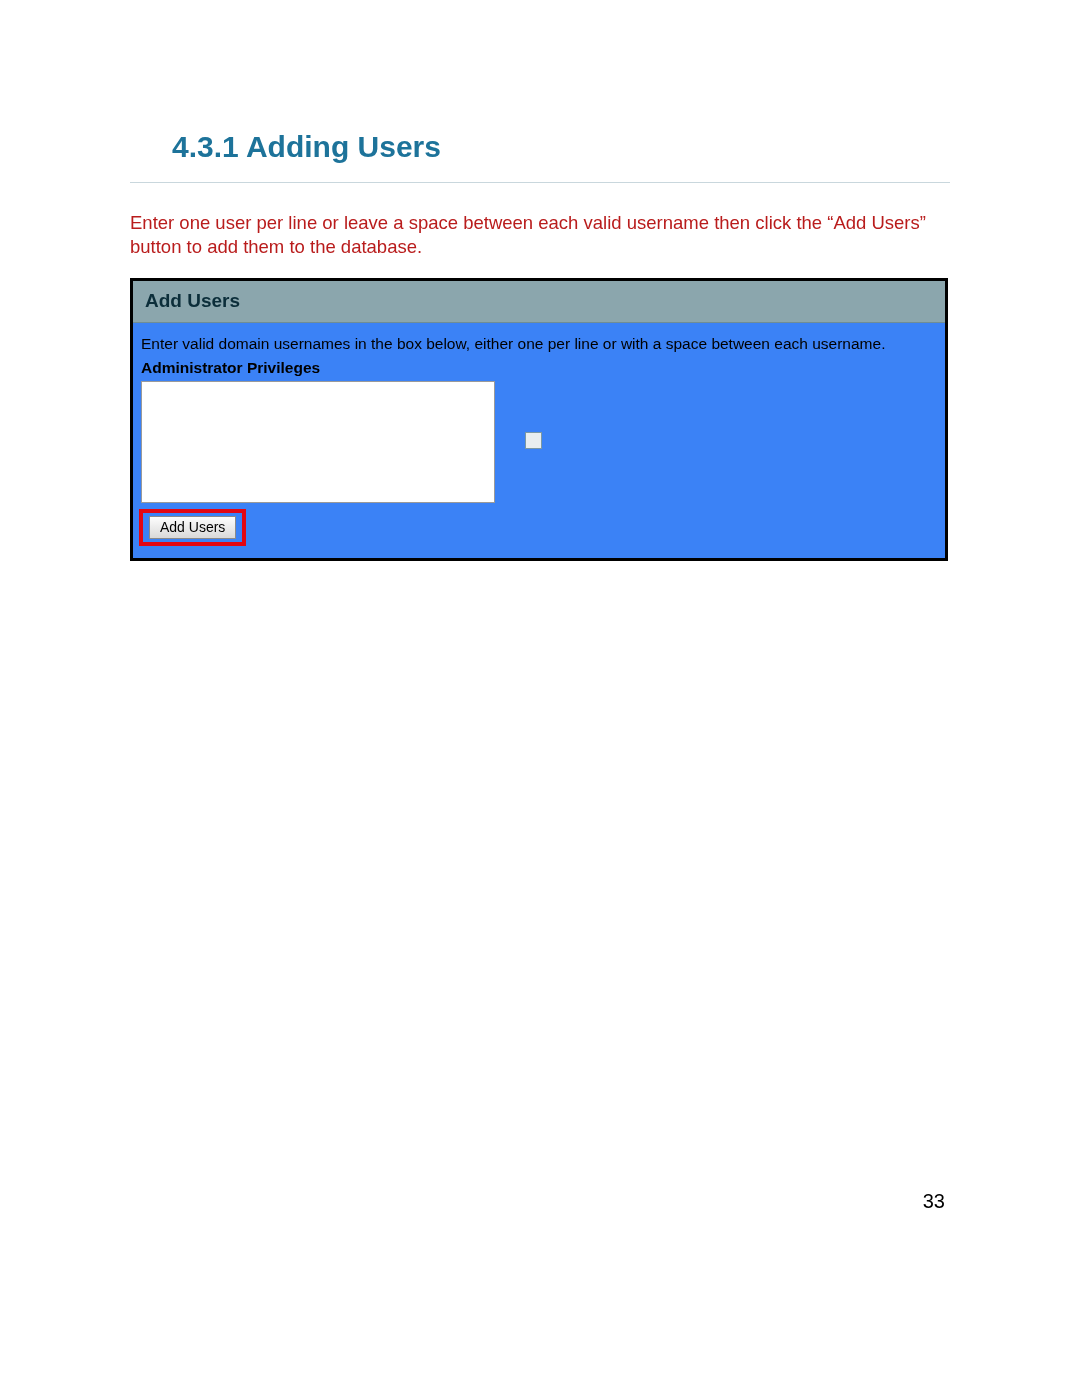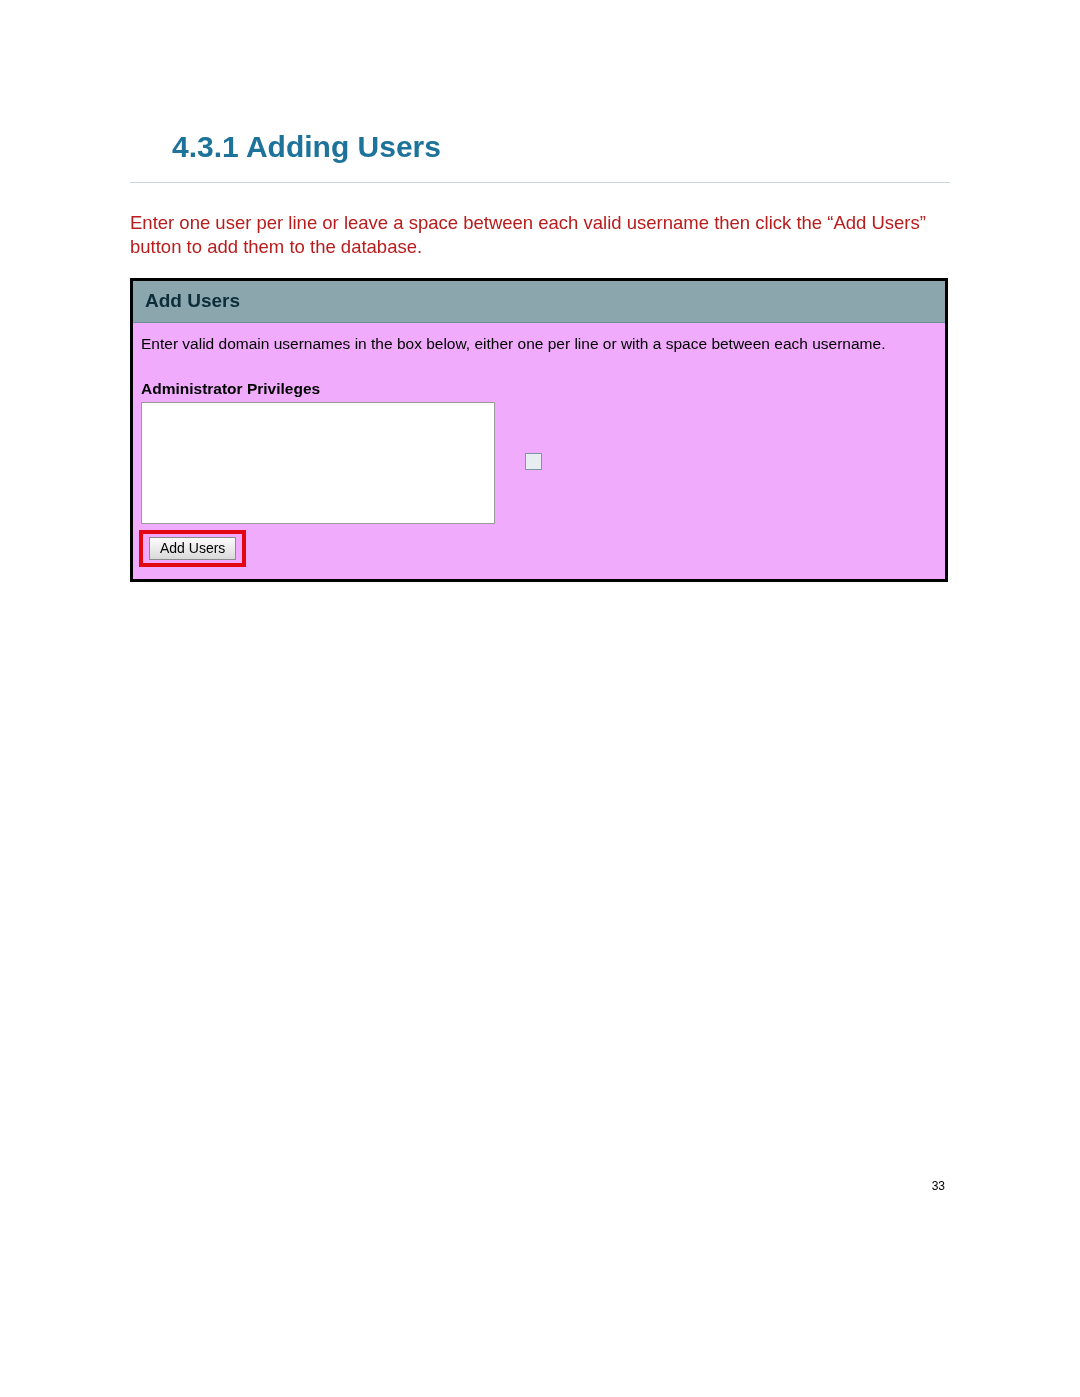--- a/index.html
+++ b/index.html
@@ -28,21 +28,21 @@
     margin: 0 0 28px 0;
   }
   .para {
     font-size: 18.5px;
     line-height: 1.28;
     color: #b91c1c;
     margin: 0 0 20px 0;
   }
   .screenshot-frame {
     border: 3px solid #000;
-    background: #f0abfc;
+    background: #3b82f6;
     width: 818px;
   }
   .panel-title-bar {
     background: #8ba6ad;
     color: #0c2e3a;
     font-weight: bold;
     font-size: 19px;
     padding: 9px 12px 10px 12px;
     border-bottom: 1px solid #6f8d95;
   }
@@ -55,21 +55,21 @@
     color: #000;
     margin: 4px 0 6px 0;
   }
   .col-headers {
     display: flex;
     font-weight: bold;
     font-size: 15.5px;
     margin-bottom: 4px;
   }
   .col-headers .lh { width: 380px; }
-  .col-headers .rh { flex: 1; margin-top: 21px; }
+  .col-headers .rh { flex: 1; }
   .form-row {
     display: flex;
     align-items: center;
   }
   .users-textarea {
     width: 354px;
     height: 122px;
     border: 1px solid #9a9a9a;
     background: #fff;
     resize: none;
@@ -98,23 +98,23 @@
     font-size: 14px;
     font-family: Arial, Helvetica, sans-serif;
     color: #000;
     background: linear-gradient(#fdfdfd, #d9d9d9);
     border: 1px solid #8a8a8a;
     padding: 2px 10px 3px 10px;
     cursor: pointer;
   }
   .page-number {
     position: absolute;
-    bottom: 204px;
+    bottom: 184px;
     right: 135px;
-    font-size: 12px;
+    font-size: 20px;
     color: #000;
   }
 </style>
 </head>
 <body>
 
 <div class="page">
   <h2 class="section-heading">4.3.1  Adding Users</h2>
   <hr class="hr">
   <p class="para">Enter one user per line or leave a space between each valid username then click the “Add Users” button to add them to the database.</p>

